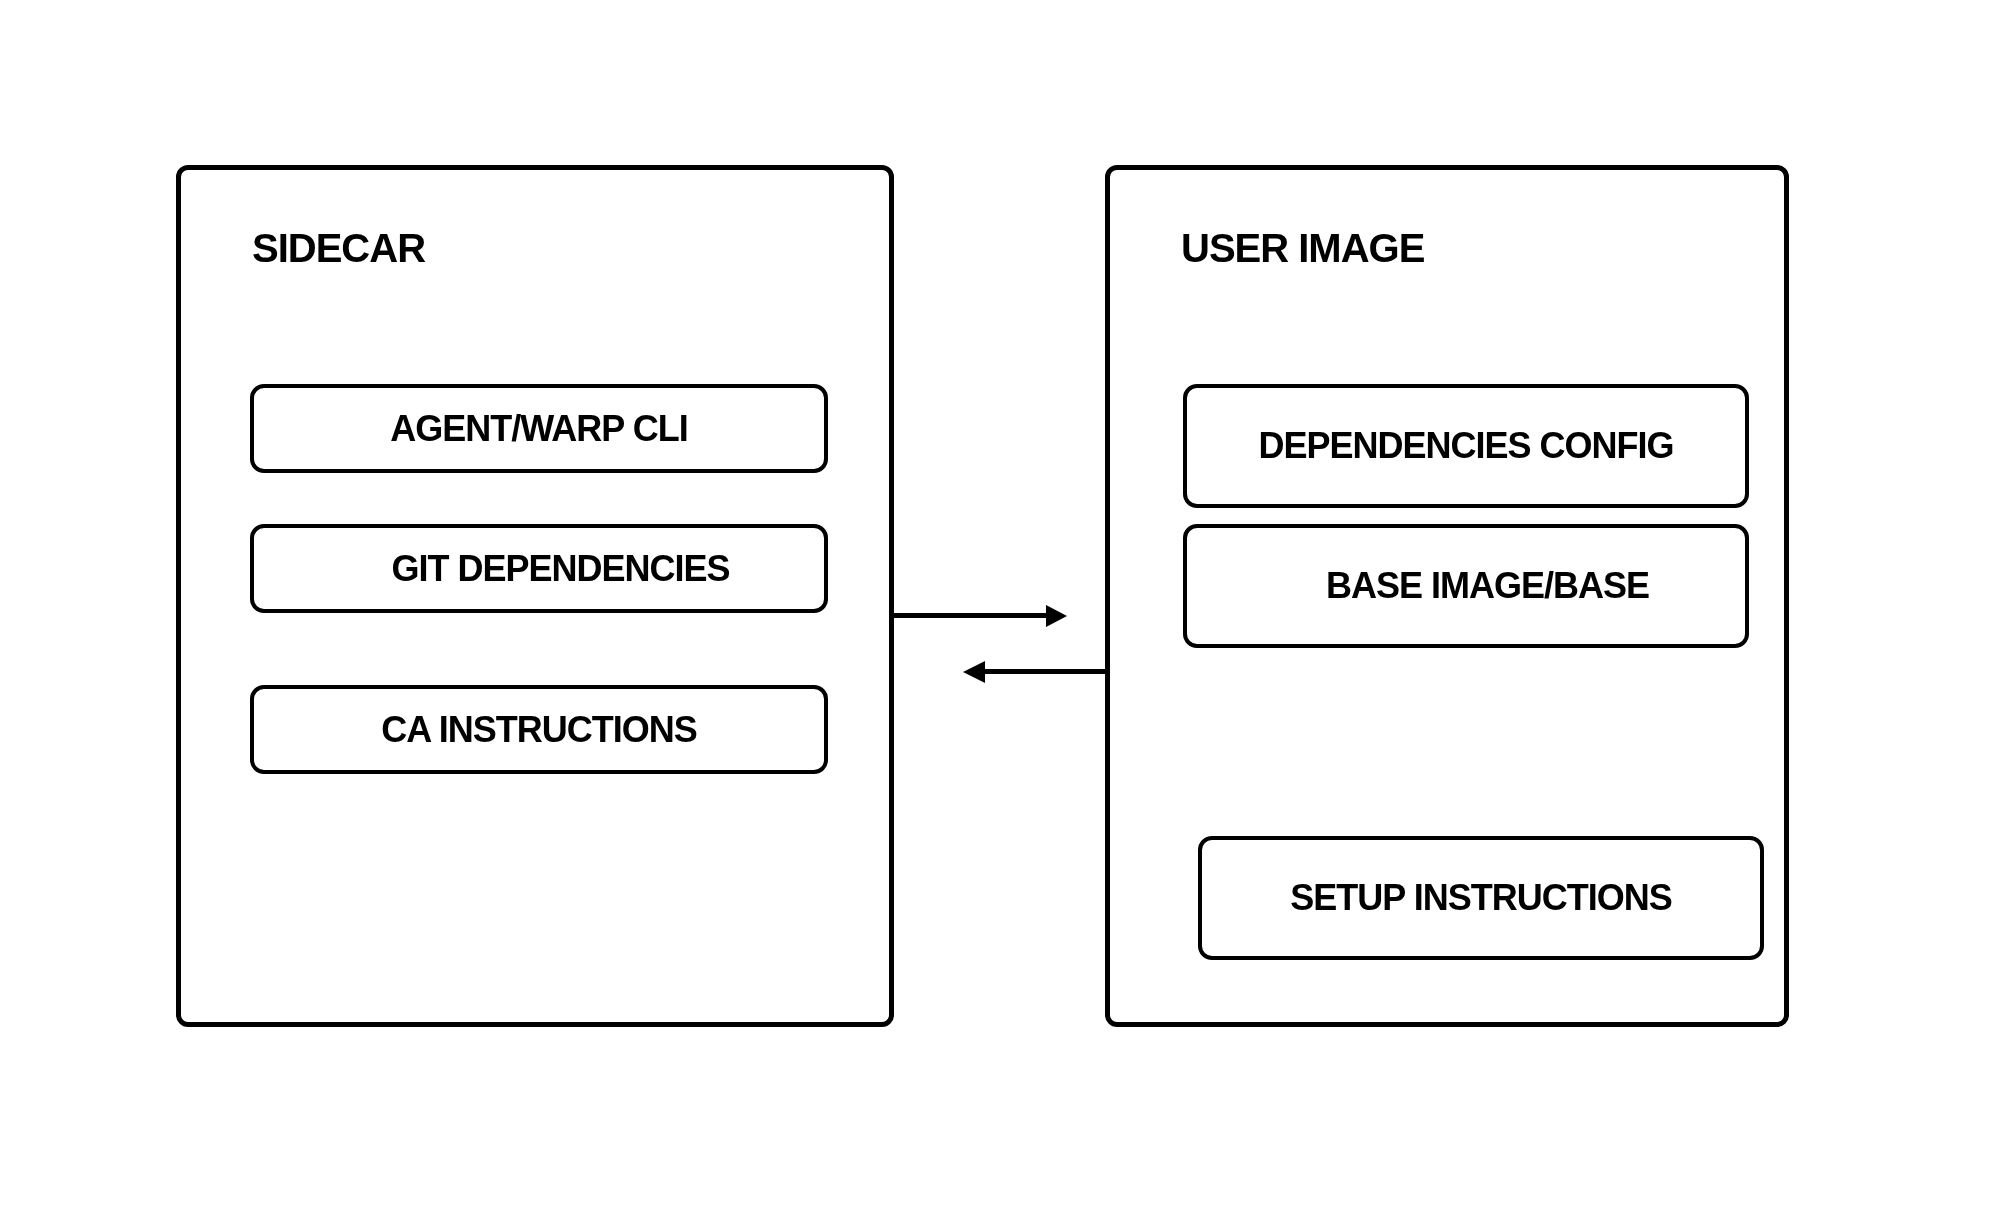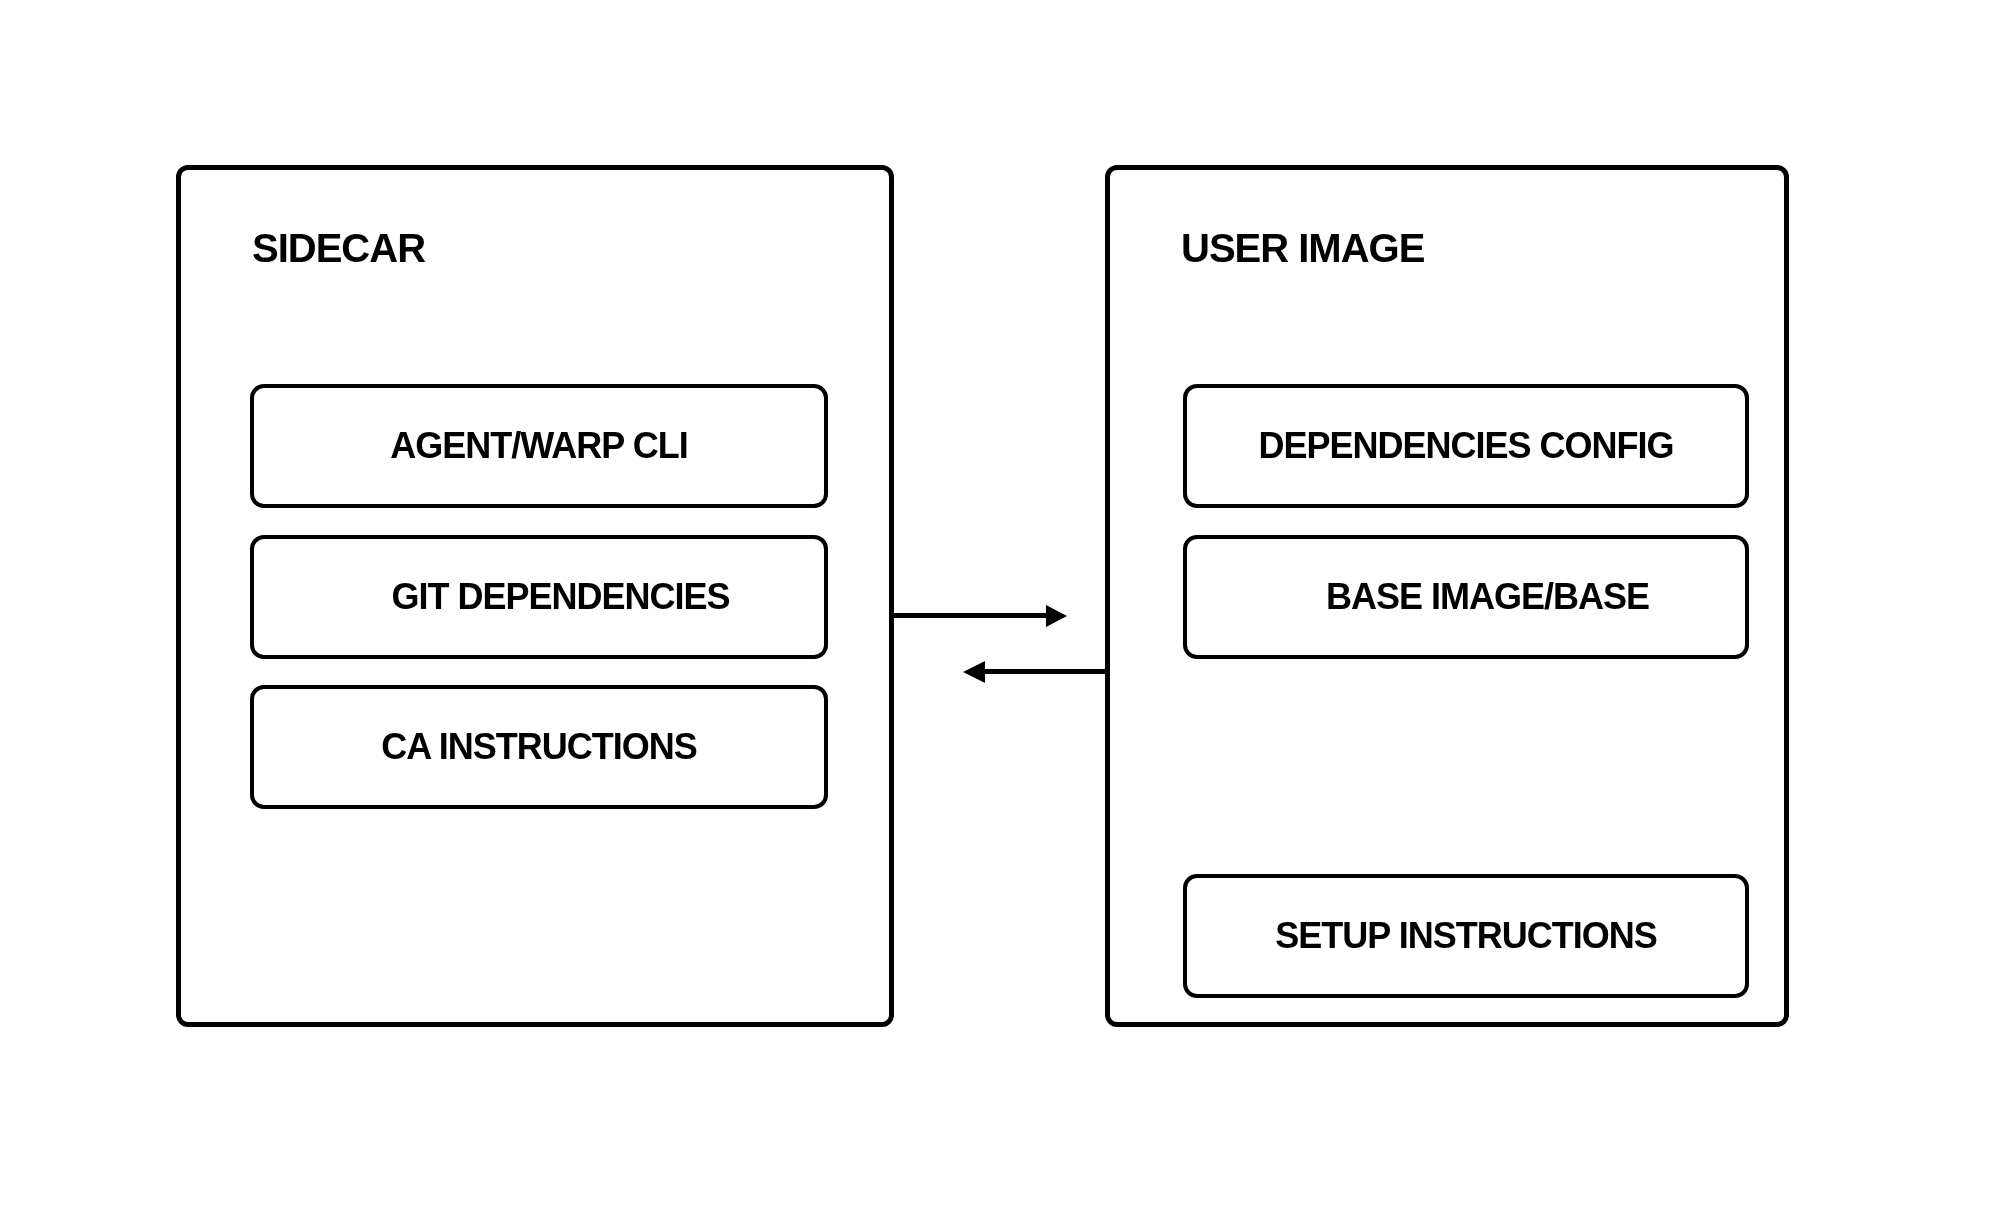--- a/index.html
+++ b/index.html
@@ -39,26 +39,26 @@
     display:flex;
     align-items:center;
     justify-content:center;
   }
   .node span{
     font-size:36px;
     font-weight:bold;
     letter-spacing:-1px;
     white-space:nowrap;
   }
-  .col-left .node{left:69px;width:578px;height:124px;}
+  .col-left .node{left:69px;width:578px;height:89px;}
   .col-right .node{left:73px;width:566px;height:124px;}
   .row1{top:214px;}
-  .row2{top:365px;padding-left:43px;}
+  .row2{top:354px;padding-left:43px;}
   .row3{top:515px;}
-  .row4{top:704px;}
+  .row4{top:666px;margin-left:15px;}
   .arrow-shaft{
     position:absolute;
     height:5px;
     background:var(--ink,#000000);
   }
   .arrow-head{
     position:absolute;
     width:0;height:0;
     border-top:11px solid transparent;
     border-bottom:11px solid transparent;

